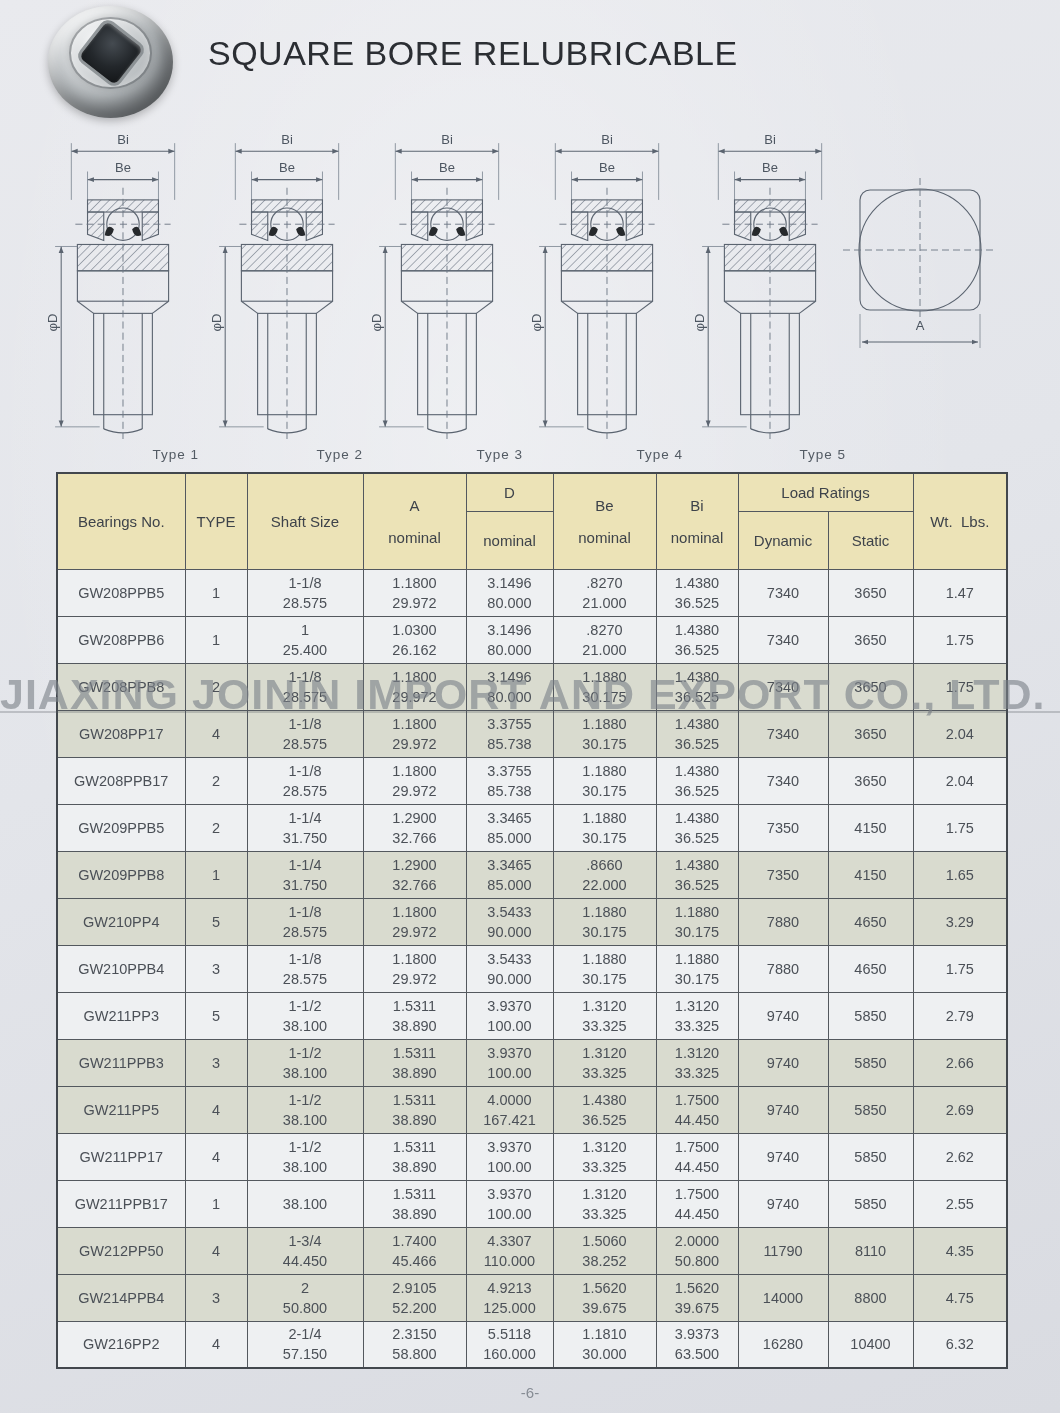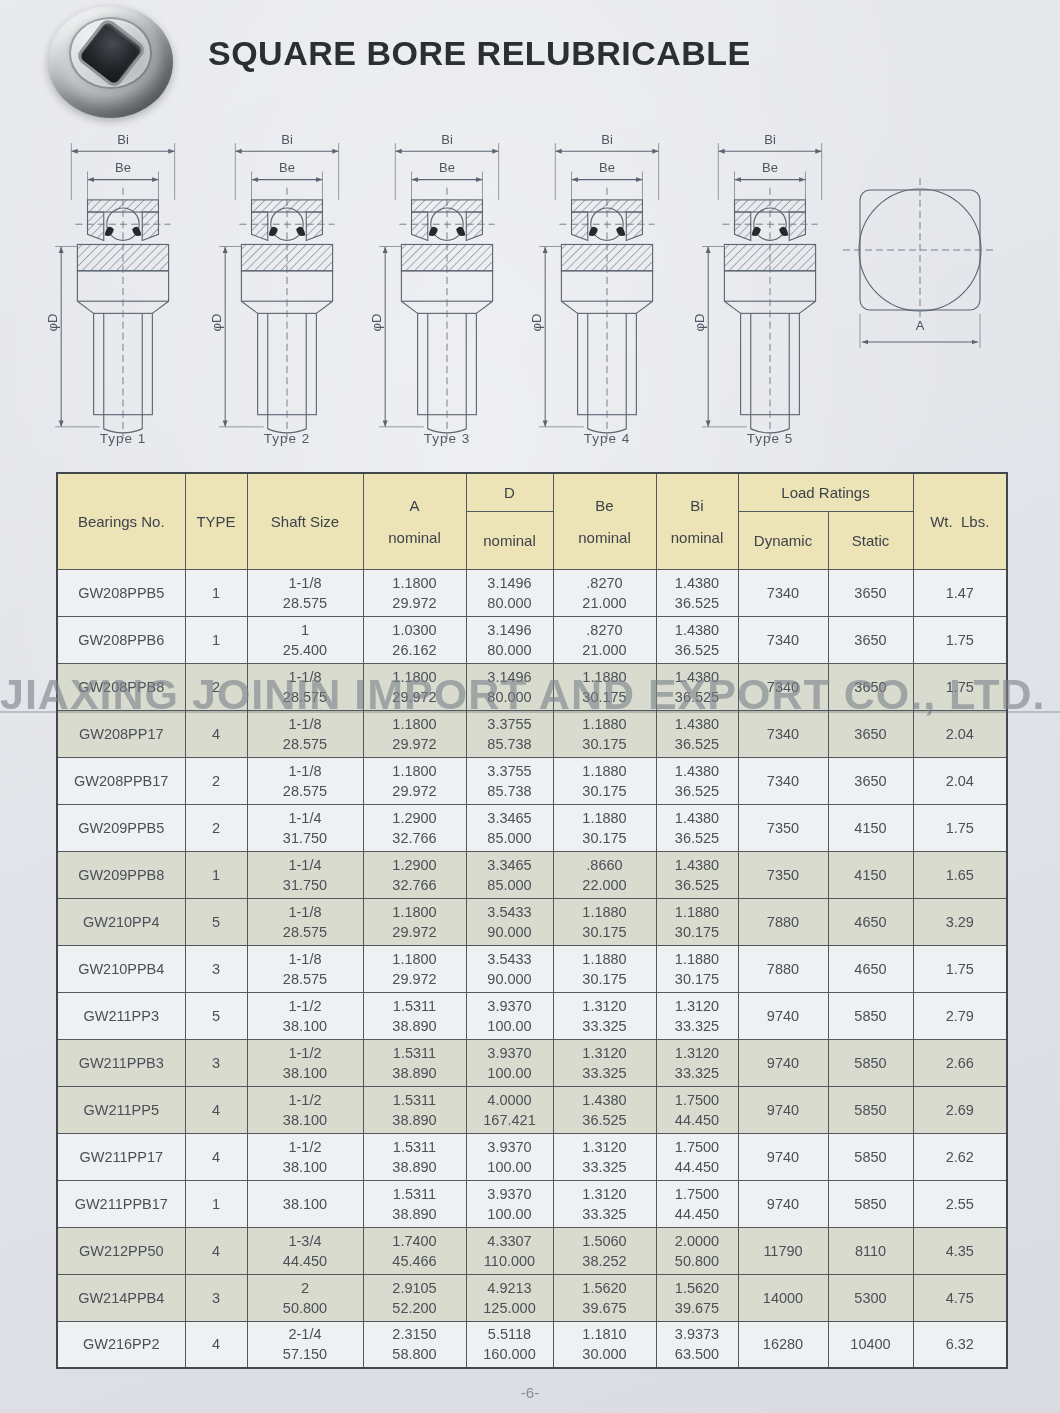--- a/index.html
+++ b/index.html
@@ -29,33 +29,33 @@
   .bp-square {
     position:absolute; left:50%; top:42%; width:46px; height:46px;
     transform: translate(-50%,-50%) rotate(38deg);
     background: radial-gradient(circle at 40% 32%, #454b51 0%, #23272b 55%, #121416 100%);
     border-radius:6px;
     box-shadow: 0 0 0 3px rgba(130,136,140,0.85), inset 0 2px 3px rgba(255,255,255,0.25);
   }
 
   .page-title {
     position:absolute; left:208px; top:34px;
-    font-size:34px; font-weight:700; letter-spacing:0.5px;
+    font-size:34px; font-weight:400; letter-spacing:0.5px;
     color: var(--title-color, #2b2e33);
   }
 
   
   .diagram-strip { position:absolute; left:0; top:133px; width:1060px; height:335px; }
   .bearing-diagram { position:absolute; width:152px; height:332px; top:0; }
   .bearing-diagram svg { position:absolute; inset:0; }
   .dim-label { position:absolute; width:100%; text-align:center; font-size:13px; color:#4d5661; }
   .bi-label { top:-1px; }
   .be-label { top:27px; }
   .phi-d-label { position:absolute; left:-15px; top:182px; width:40px; transform:rotate(-90deg); text-align:center; font-size:13px; color:#4d5661; }
-  .diagram-caption { position:absolute; top:298px; width:100%; text-align:center; font-size:13.5px; color:#535b64; letter-spacing:1px; }
+  .diagram-caption { position:absolute; top:314px; width:100%; text-align:right; font-size:13.5px; color:#535b64; letter-spacing:1px; }
 
   .square-diagram { position:absolute; left:835px; top:45px; width:170px; height:205px; }
   .square-diagram svg { position:absolute; inset:0; }
   .a-label { position:absolute; top:140px; width:100%; text-align:center; font-size:13px; color:#4d5661; }
 
   .sline { stroke:#5b6470; stroke-width:1.1; fill:none; }
   .sthin { stroke:#7b8591; stroke-width:0.8; fill:none; }
   .sdim  { stroke:#5b6470; stroke-width:1; fill:none; }
   .sdash { stroke:#6c7683; stroke-width:0.9; fill:none; stroke-dasharray:7 4; }
   .shatch { fill:url(#hatch); stroke:#5b6470; stroke-width:1.1; }
@@ -970,21 +970,21 @@
             <div class="ln">39.675</div>
           </td>
           <td>
             <div class="ln">1.5620</div>
             <div class="ln">39.675</div>
           </td>
           <td>
             <div class="ln">14000</div>
           </td>
           <td>
-            <div class="ln">5300</div>
+            <div class="ln">8800</div>
           </td>
           <td>
             <div class="ln">4.75</div>
           </td>
         </tr>
         <tr>
           <td>
             <div class="ln">GW216PP2</div>
           </td>
           <td>

